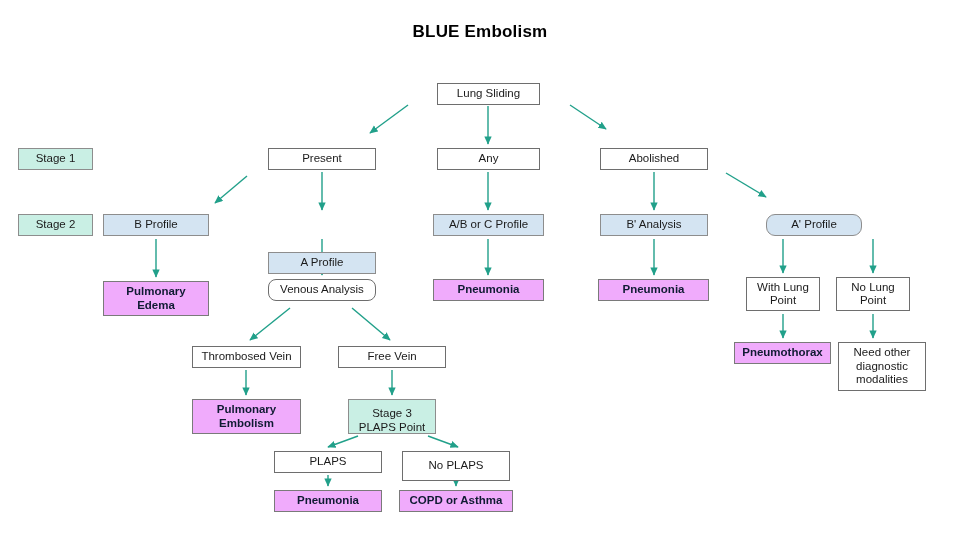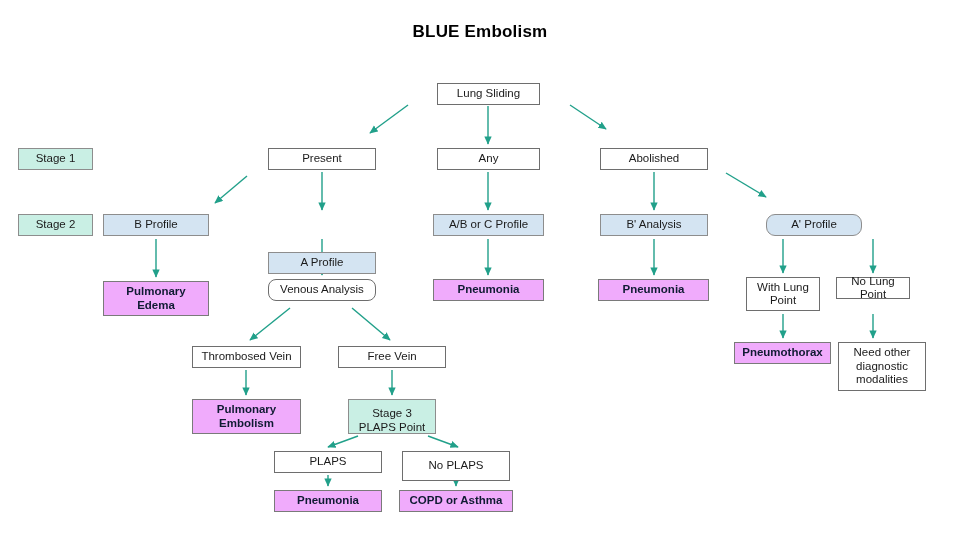--- a/index.html
+++ b/index.html
@@ -155,21 +155,21 @@
       <div class="node diag" style="left: 433px; top: 279px; width: 111px; height: 22px;">
         <span style="white-space: pre-line;">Pneumonia</span>
       </div>
       <div class="node diag" style="left: 598px; top: 279px; width: 111px; height: 22px;">
         <span style="white-space: pre-line;">Pneumonia</span>
       </div>
       <div class="node plain" style="left: 746px; top: 277px; width: 74px; height: 34px;">
         <span style="white-space: pre-line;">With Lung
 Point</span>
       </div>
-      <div class="node plain" style="left: 836px; top: 277px; width: 74px; height: 22px; justify-content: center;">
+      <div class="node plain" style="left: 836px; top: 277px; width: 74px; height: 34px; justify-content: center;">
         <span style="white-space: pre-line;">No Lung
 Point</span>
       </div>
       <div class="node diag" style="left: 734px; top: 342px; width: 97px; height: 22px;">
         <span style="white-space: pre-line;">Pneumothorax</span>
       </div>
       <div class="node plain" style="left: 838px; top: 342px; width: 88px; height: 49px;">
         <span style="white-space: pre-line;">Need other
 diagnostic
 modalities</span>

